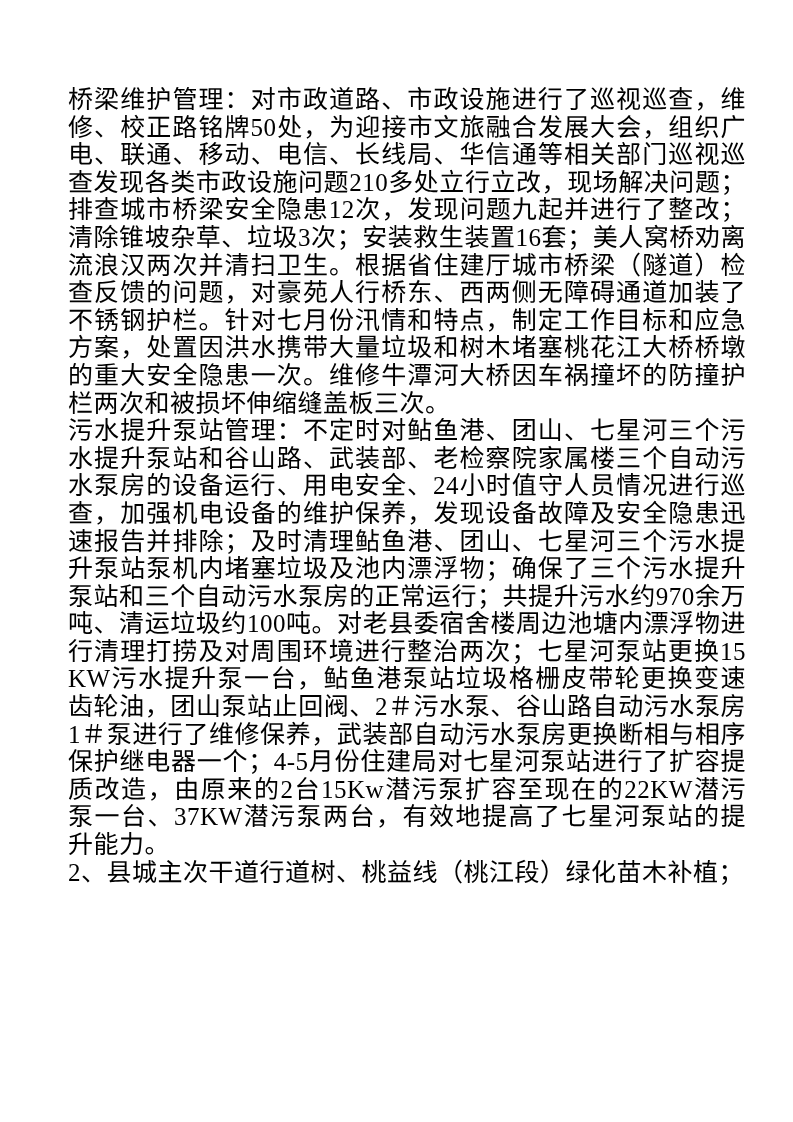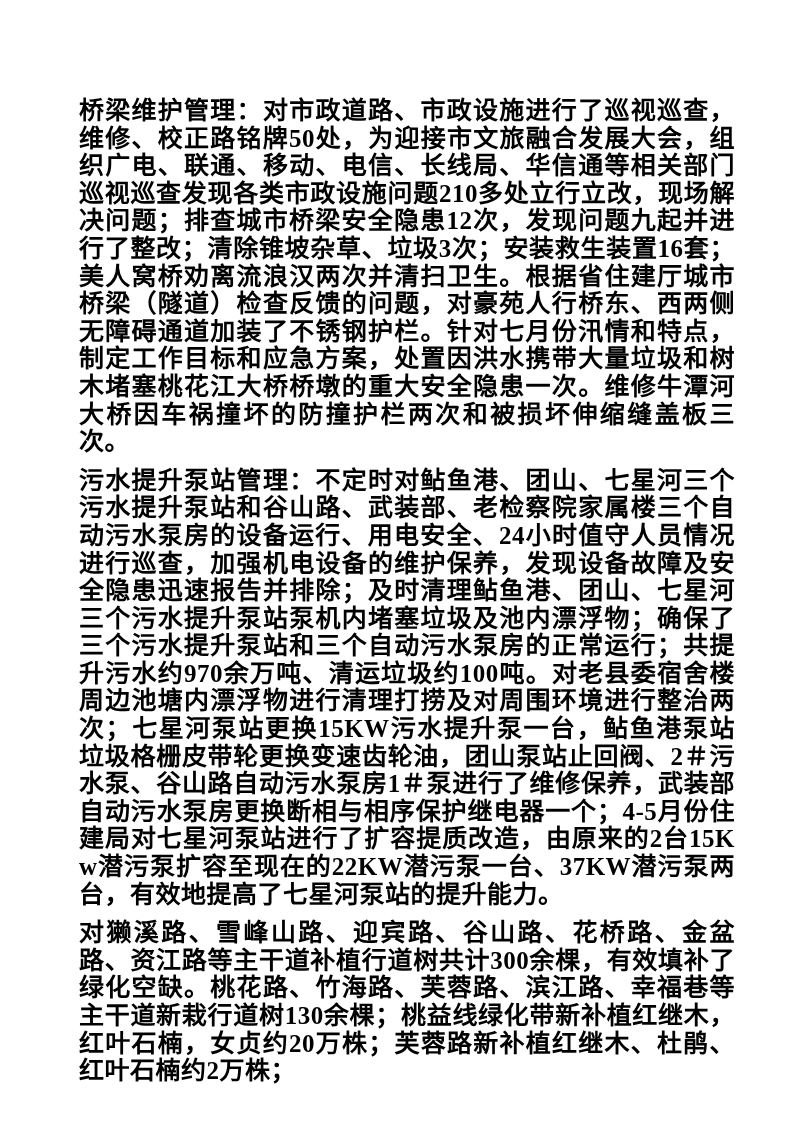--- a/index.html
+++ b/index.html
@@ -28,28 +28,27 @@
     font-family: "Liberation Serif", "DejaVu Serif", serif;
     font-size: 25px;
     line-height: 27.6px;
     color: #000000;
     text-align: justify;
     text-justify: inter-ideograph;
     letter-spacing: 0.5px;
     word-break: break-all;
   }
   .content p {
-    margin: 11px;
+    margin: 0;
     padding: 0;
     text-indent: 0;
-    font-weight: bold;
   }
 </style>
 </head>
 <body>
 
 <div class="page">
   <div class="content">
     <p>桥梁维护管理：对市政道路、市政设施进行了巡视巡查，维修、校正路铭牌50处，为迎接市文旅融合发展大会，组织广电、联通、移动、电信、长线局、华信通等相关部门巡视巡查发现各类市政设施问题210多处立行立改，现场解决问题；排查城市桥梁安全隐患12次，发现问题九起并进行了整改；清除锥坡杂草、垃圾3次；安装救生装置16套；美人窝桥劝离流浪汉两次并清扫卫生。根据省住建厅城市桥梁（隧道）检查反馈的问题，对豪苑人行桥东、西两侧无障碍通道加装了不锈钢护栏。针对七月份汛情和特点，制定工作目标和应急方案，处置因洪水携带大量垃圾和树木堵塞桃花江大桥桥墩的重大安全隐患一次。维修牛潭河大桥因车祸撞坏的防撞护栏两次和被损坏伸缩缝盖板三次。</p>
     <p>污水提升泵站管理：不定时对鲇鱼港、团山、七星河三个污水提升泵站和谷山路、武装部、老检察院家属楼三个自动污水泵房的设备运行、用电安全、24小时值守人员情况进行巡查，加强机电设备的维护保养，发现设备故障及安全隐患迅速报告并排除；及时清理鲇鱼港、团山、七星河三个污水提升泵站泵机内堵塞垃圾及池内漂浮物；确保了三个污水提升泵站和三个自动污水泵房的正常运行；共提升污水约970余万吨、清运垃圾约100吨。对老县委宿舍楼周边池塘内漂浮物进行清理打捞及对周围环境进行整治两次；七星河泵站更换15KW污水提升泵一台，鲇鱼港泵站垃圾格栅皮带轮更换变速齿轮油，团山泵站止回阀、2＃污水泵、谷山路自动污水泵房1＃泵进行了维修保养，武装部自动污水泵房更换断相与相序保护继电器一个；4-5月份住建局对七星河泵站进行了扩容提质改造，由原来的2台15Kw潜污泵扩容至现在的22KW潜污泵一台、37KW潜污泵两台，有效地提高了七星河泵站的提升能力。</p>
-    <p>对獭溪路、雪峰山路、迎宾路、谷山路、花桥路、金盆路、资江路等主干道补植行道树共计300余棵，有效填补了绿化空缺。桃花路、竹海路、芙蓉路、滨江路、幸福巷等主干道新栽行道树130余棵；桃益线绿化带新补植红继木，红叶石楠，女贞约20万株；芙蓉路新补植红继木、杜鹃、红叶石楠约2万株；</p>
+    <p>2、县城主次干道行道树、桃益线（桃江段）绿化苗木补植；</p>
   </div>
 </div>
 
 </body></html>

